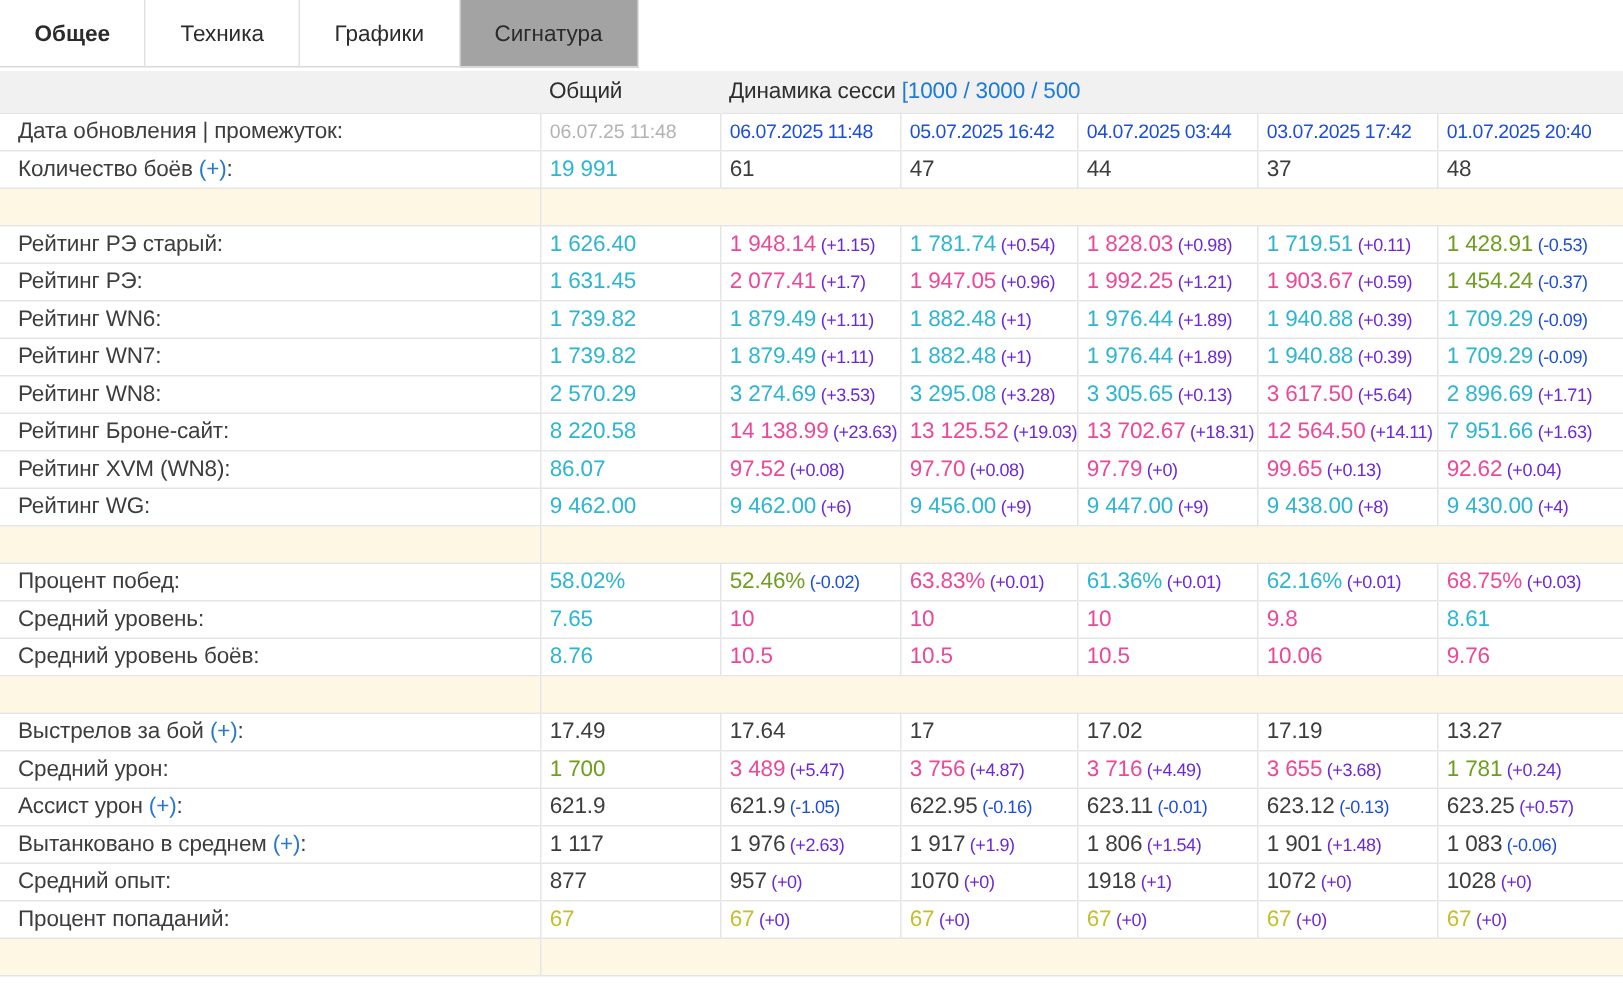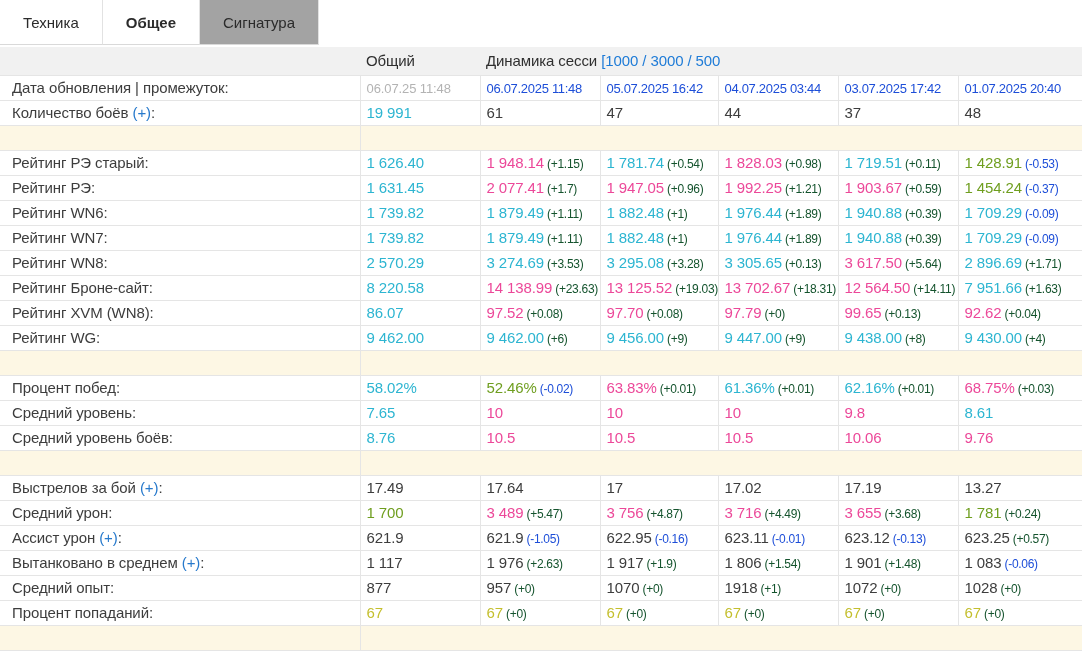--- a/index.html
+++ b/index.html
@@ -37,32 +37,33 @@
   tr.sep td { background:#fdf7e4; }
   
   .c-cyan   { color:#2db5d1; }
   .c-purple { color:#ec4899; }
   .c-olive  { color:#6f9e1f; }
   .c-yellow { color:#c4bf2e; }
   .c-black  { color:#3d3d3d; }
   .c-grey   { color:#b3b3b3; font-size:13px; }
   .c-date   { color:#1d4ed8; font-size:13px; letter-spacing:-0.3px; }
   .delta { font-size:12px; margin-left:3px; letter-spacing:-0.3px; }
-  .delta.up   { color:#14532d; }
+  .delta.up   { color:#6d28d9; }
   .delta.down { color:#1d4ed8; }
   .plus  { color:#2679cc; cursor:pointer; }
   .range { color:#1e7bd7; cursor:pointer; }
 </style>
 </head>
 <body>
 
 <div class="app">
   <div class="tabbar" id="tabbar">
+      <div class="tab active">Общее</div>
       <div class="tab">Техника</div>
-      <div class="tab active">Общее</div>
+      <div class="tab">Графики</div>
       <div class="tab hl">Сигнатура</div>
     </div>
   <table class="grid">
     <colgroup>
       <col style="width:360px">
         <col style="width:120px">
         <col style="width:120px">
       <col style="width:118px">
         <col style="width:120px">
         <col style="width:120px">

